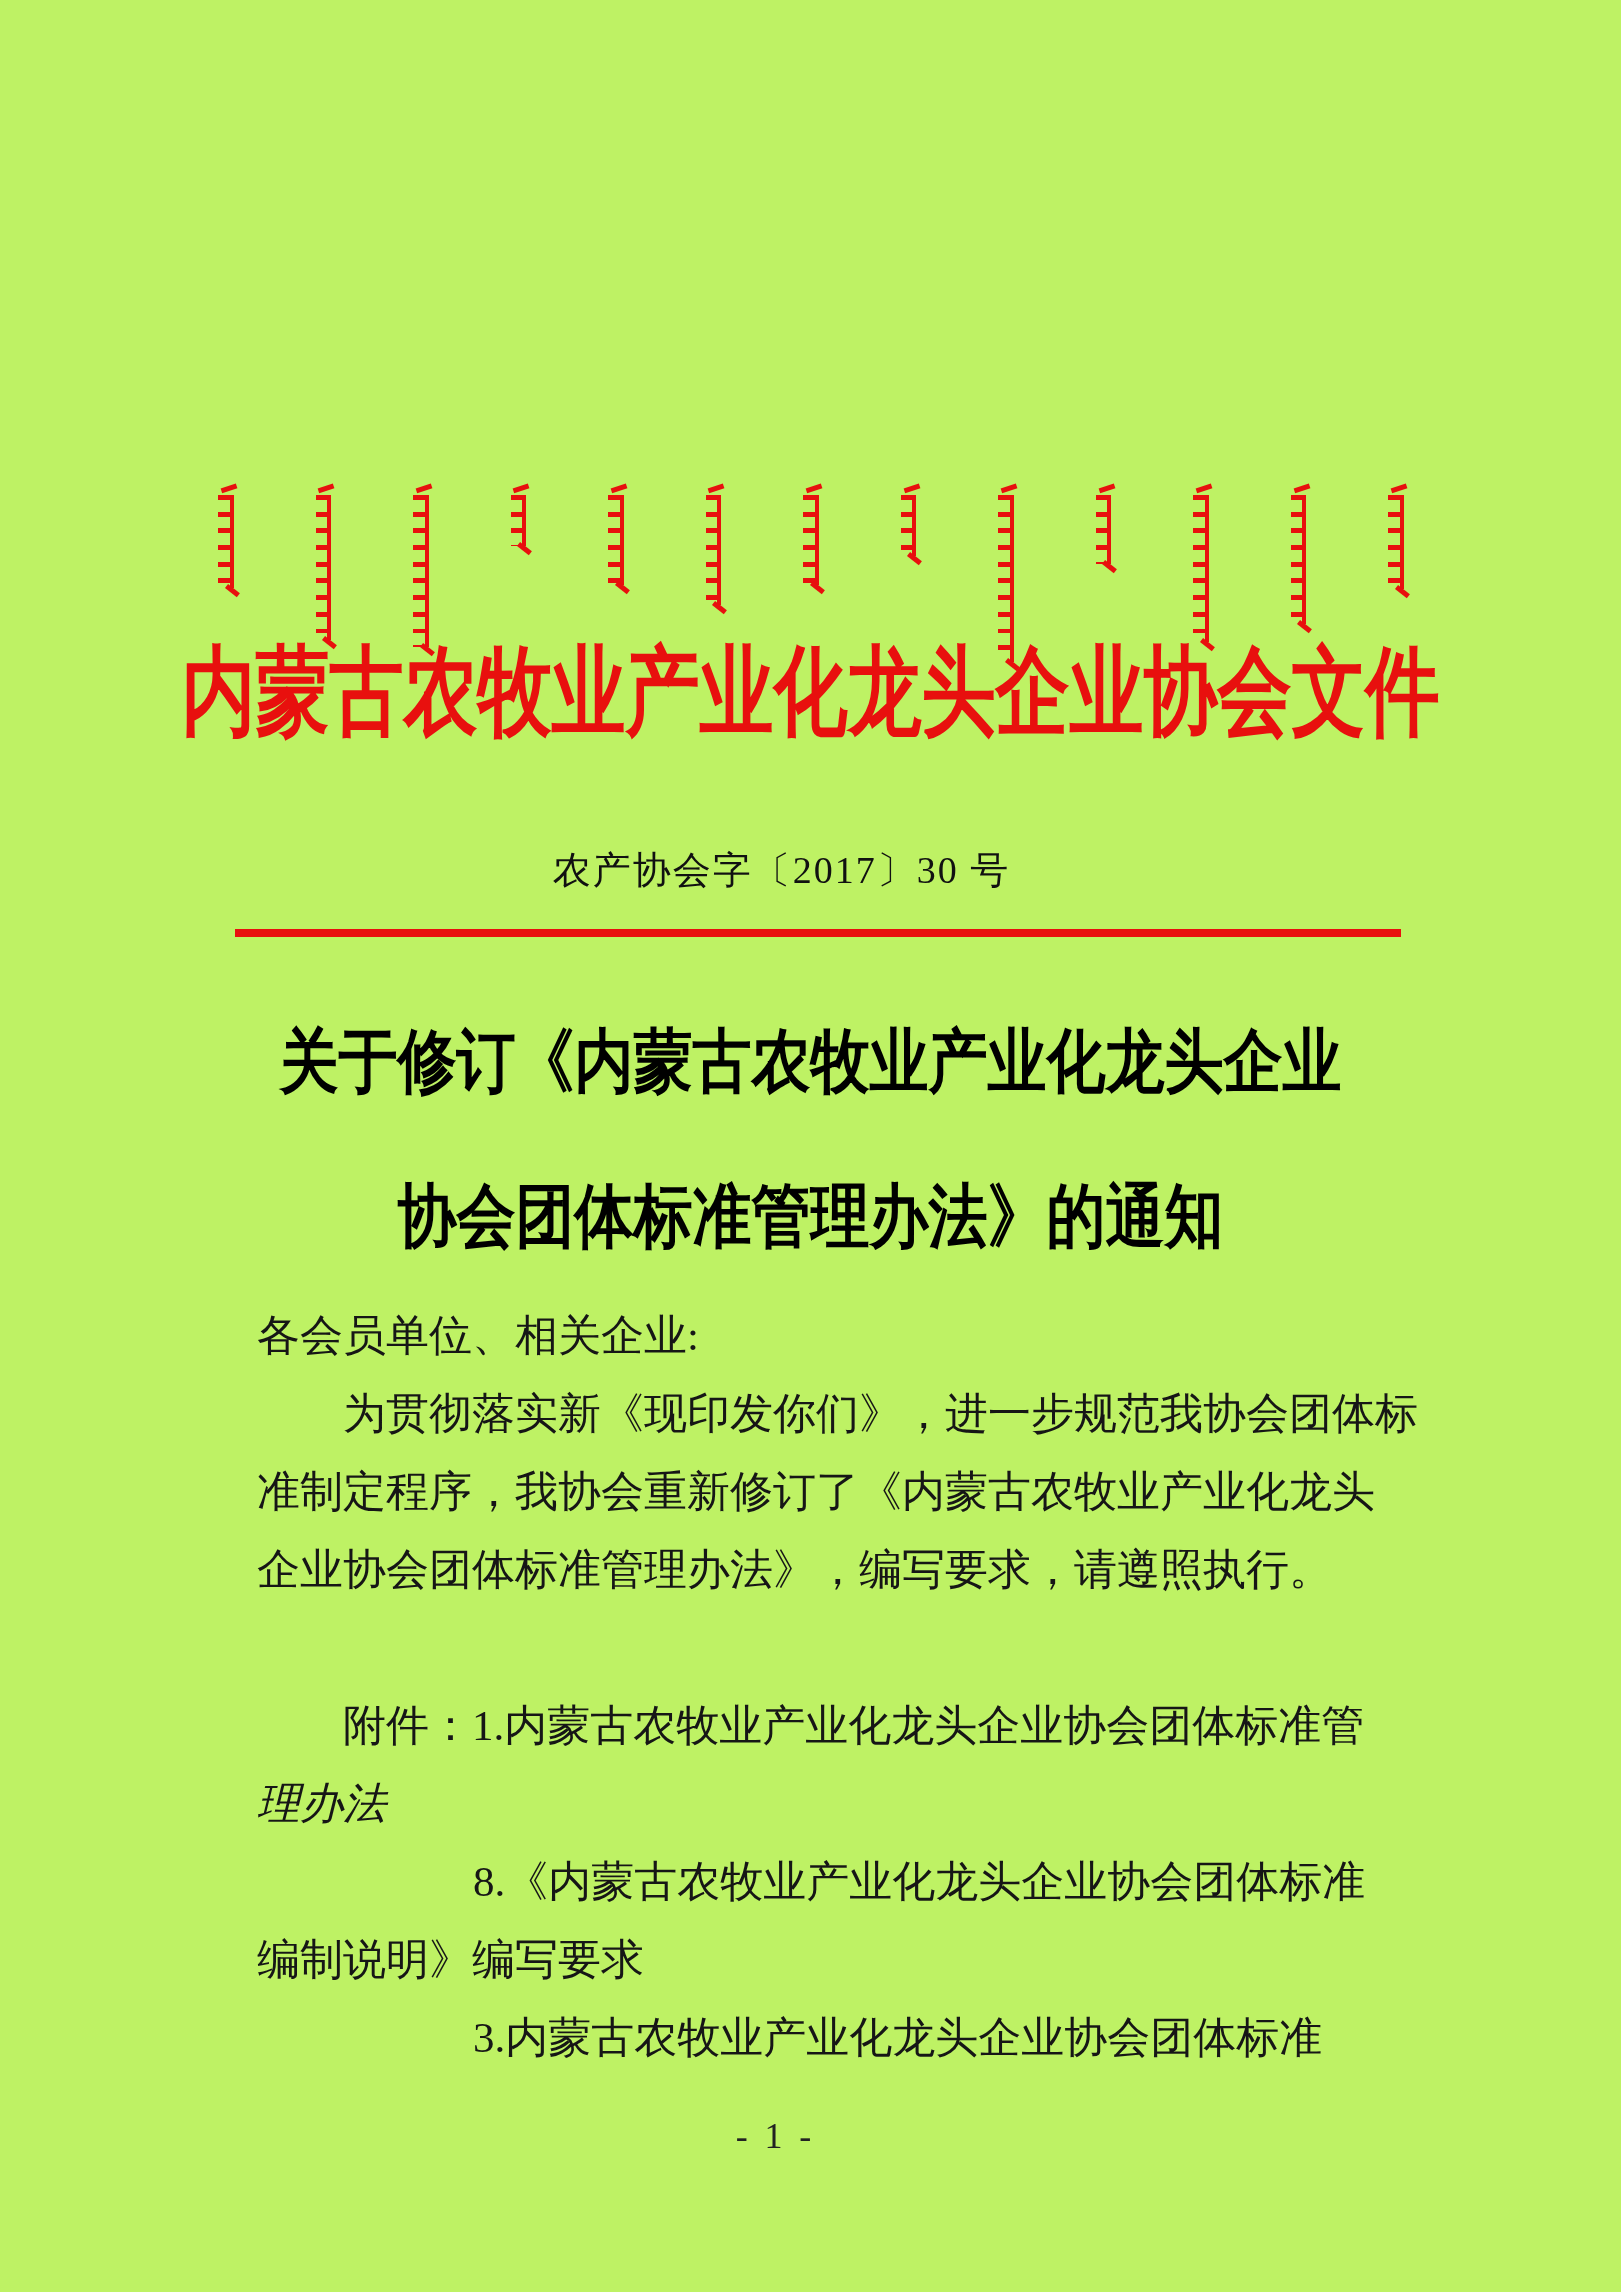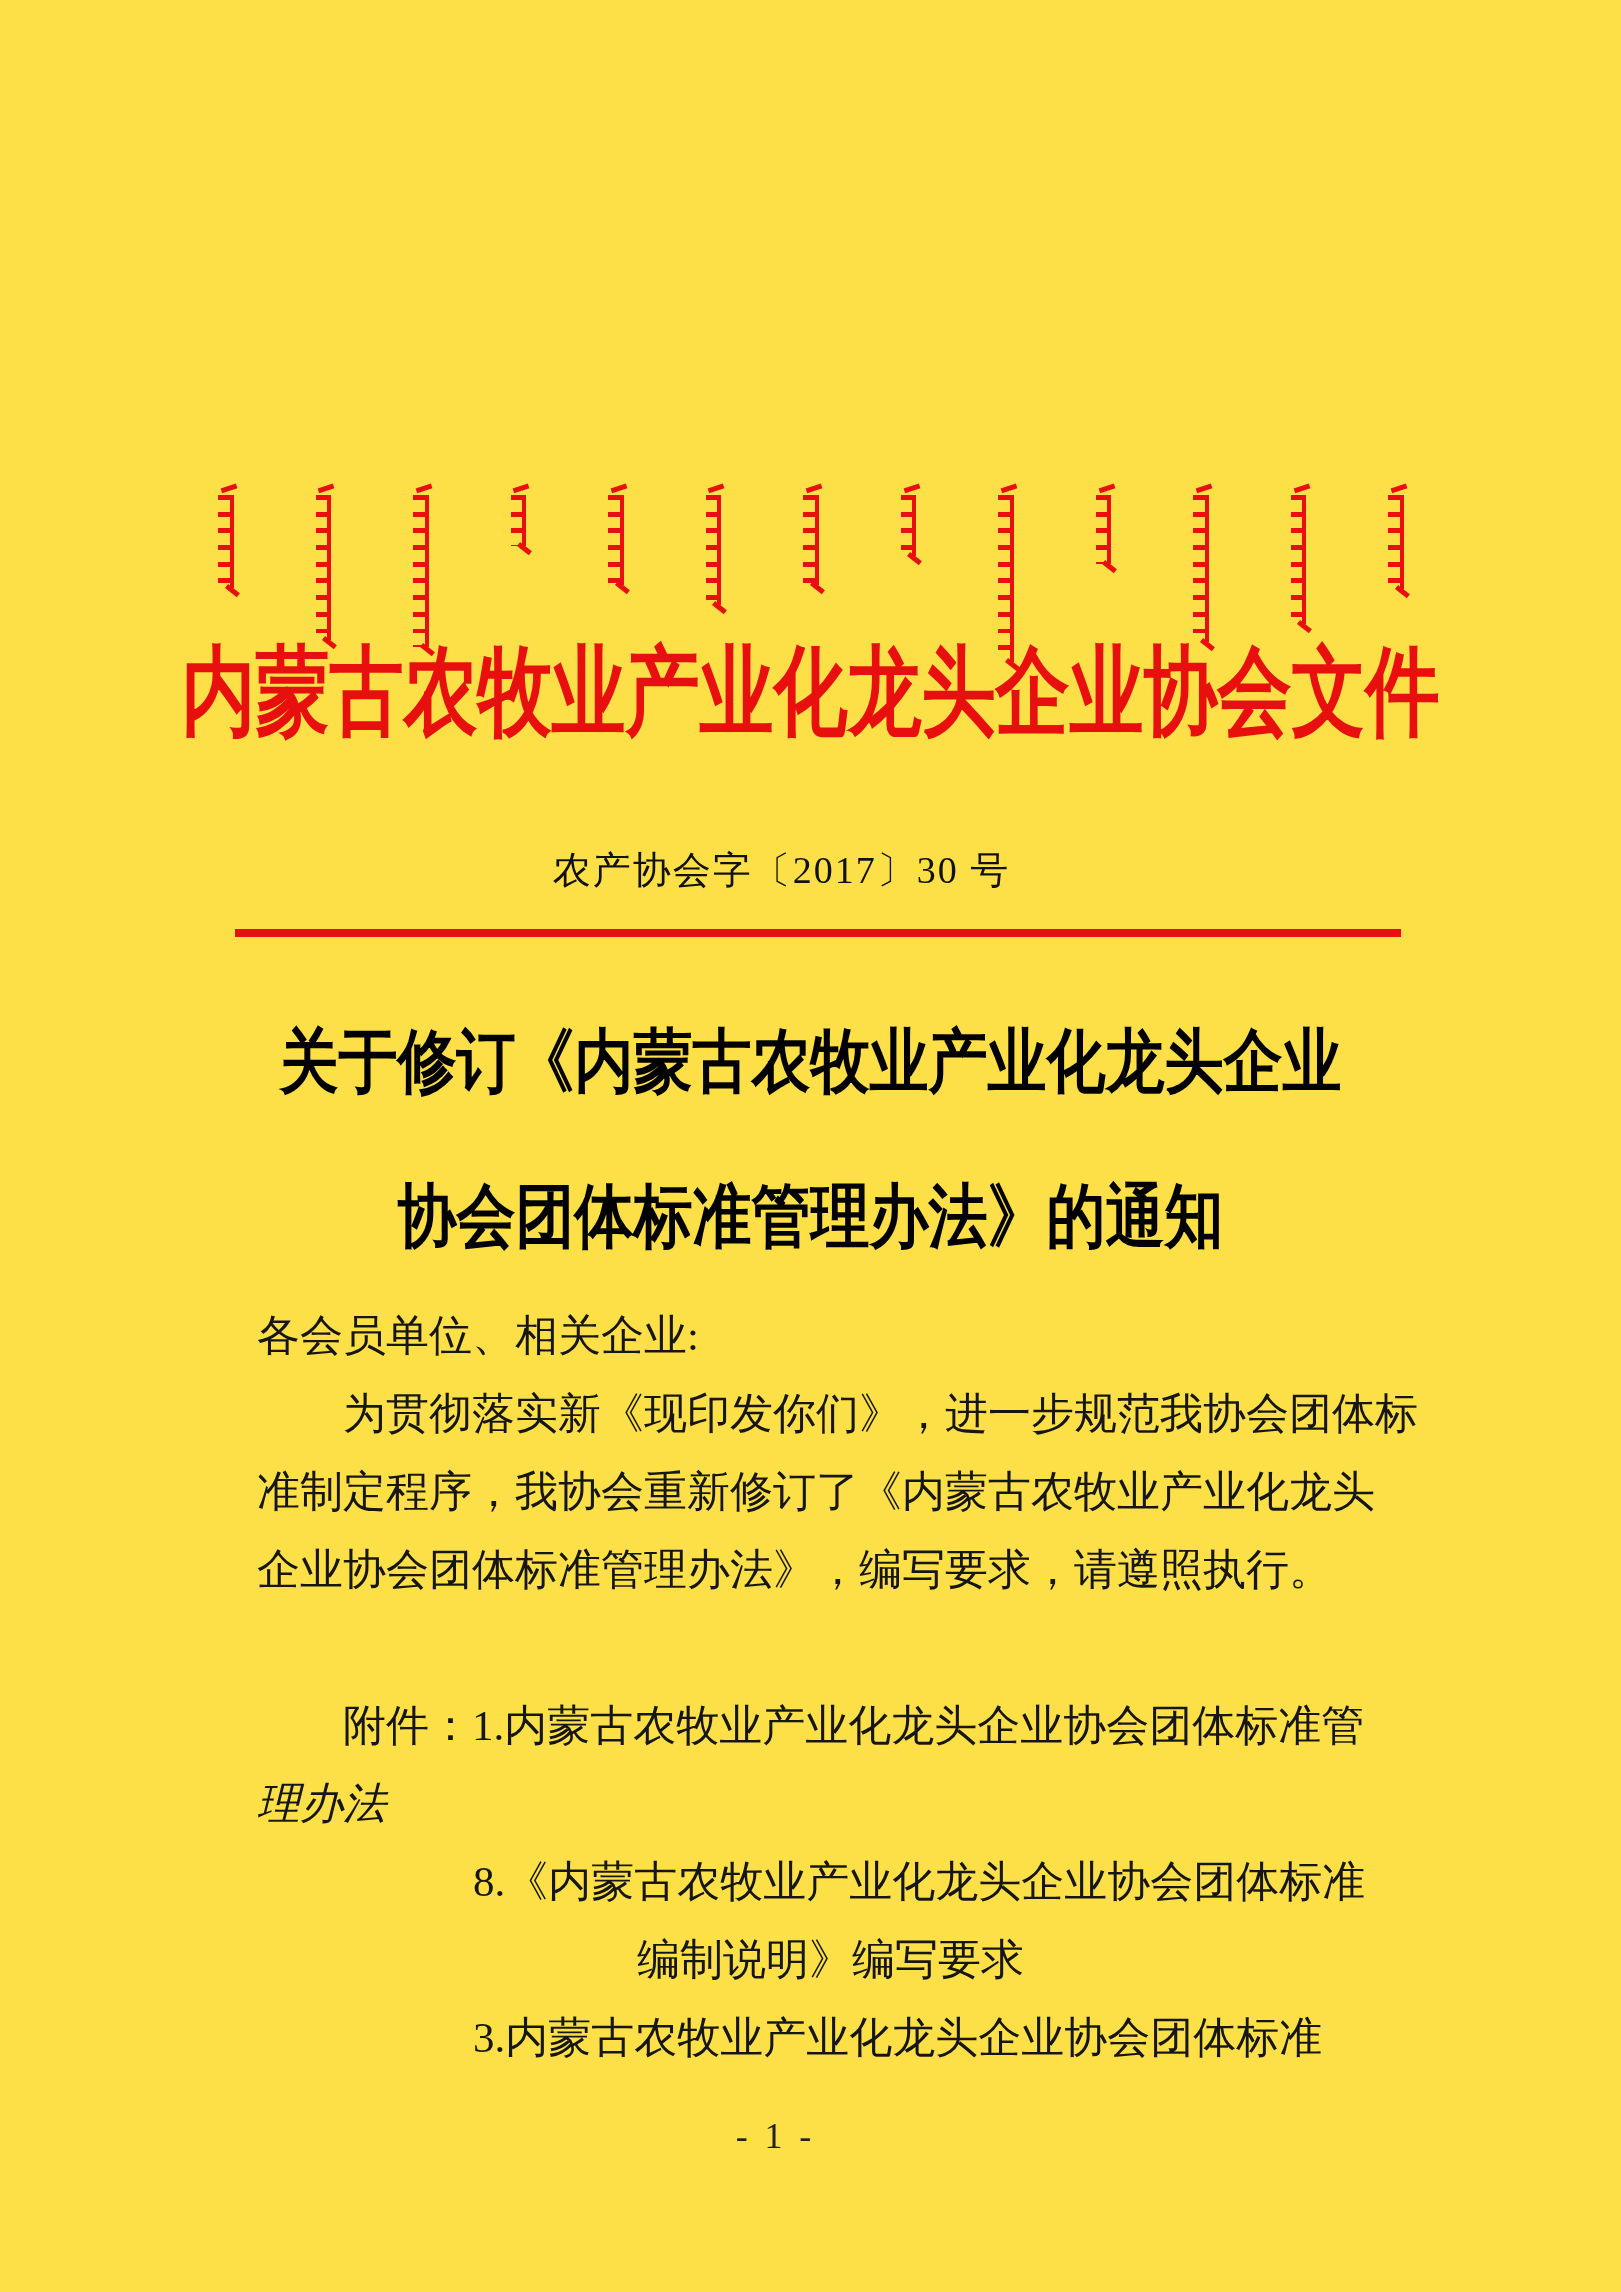--- a/index.html
+++ b/index.html
@@ -2,21 +2,21 @@
 <html style="--red: #e8100e; --ink: #161616;"><head>
 <meta charset="utf-8">
 <style>
   :root { --red: #e8100e; --ink: #161616; }
   * { margin: 0; padding: 0; box-sizing: border-box; }
   html, body { background: #ffffff; }
   .page {
     position: relative;
     width: 1621px;
     height: 2293px;
-    background: #fde047;
+    background: #bef264;
     overflow: hidden;
     font-family: "Liberation Serif", "DejaVu Serif", serif;
   }
   
   .mongolian-band {
     position: absolute;
     top: 495px; left: 218px;
     width: 1186px; height: 176px;
     display: flex;
     justify-content: space-between;
@@ -151,20 +151,20 @@
 
   <div class="body-lines">
       <div class="body-line" style="padding-left: 0px;">各会员单位、相关企业:</div>
       <div class="body-line" style="padding-left: 86px;">为贯彻落实新《现印发你们》，进一步规范我协会团体标</div>
       <div class="body-line" style="padding-left: 0px;">准制定程序，我协会重新修订了《内蒙古农牧业产业化龙头</div>
       <div class="body-line" style="padding-left: 0px;">企业协会团体标准管理办法》，编写要求，请遵照执行。</div>
       <div class="body-line" style="padding-left: 0px;">&nbsp;</div>
       <div class="body-line" style="padding-left: 86px;">附件：1.内蒙古农牧业产业化龙头企业协会团体标准管</div>
       <div class="body-line" style="padding-left: 0px; font-style: italic;">理办法</div>
       <div class="body-line" style="padding-left: 216px;">8.《内蒙古农牧业产业化龙头企业协会团体标准</div>
-      <div class="body-line" style="padding-left: 0px; text-align: center;">编制说明》编写要求</div>
+      <div class="body-line" style="padding-left: 0px;">编制说明》编写要求</div>
       <div class="body-line" style="padding-left: 216px;">3.内蒙古农牧业产业化龙头企业协会团体标准</div>
     </div>
 
   <div class="page-number">- 1 -</div>
 
 </div>
 
 
 </body></html>

